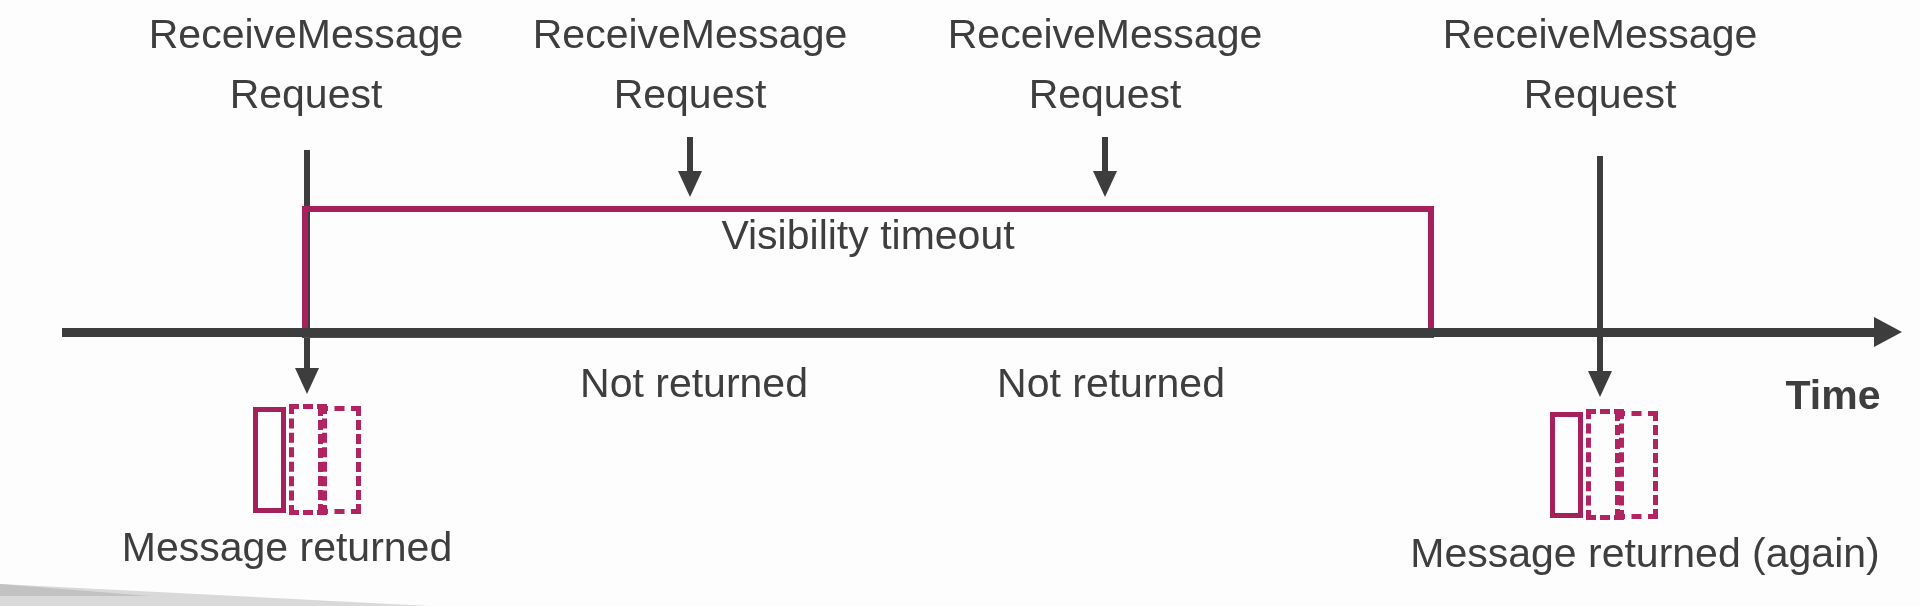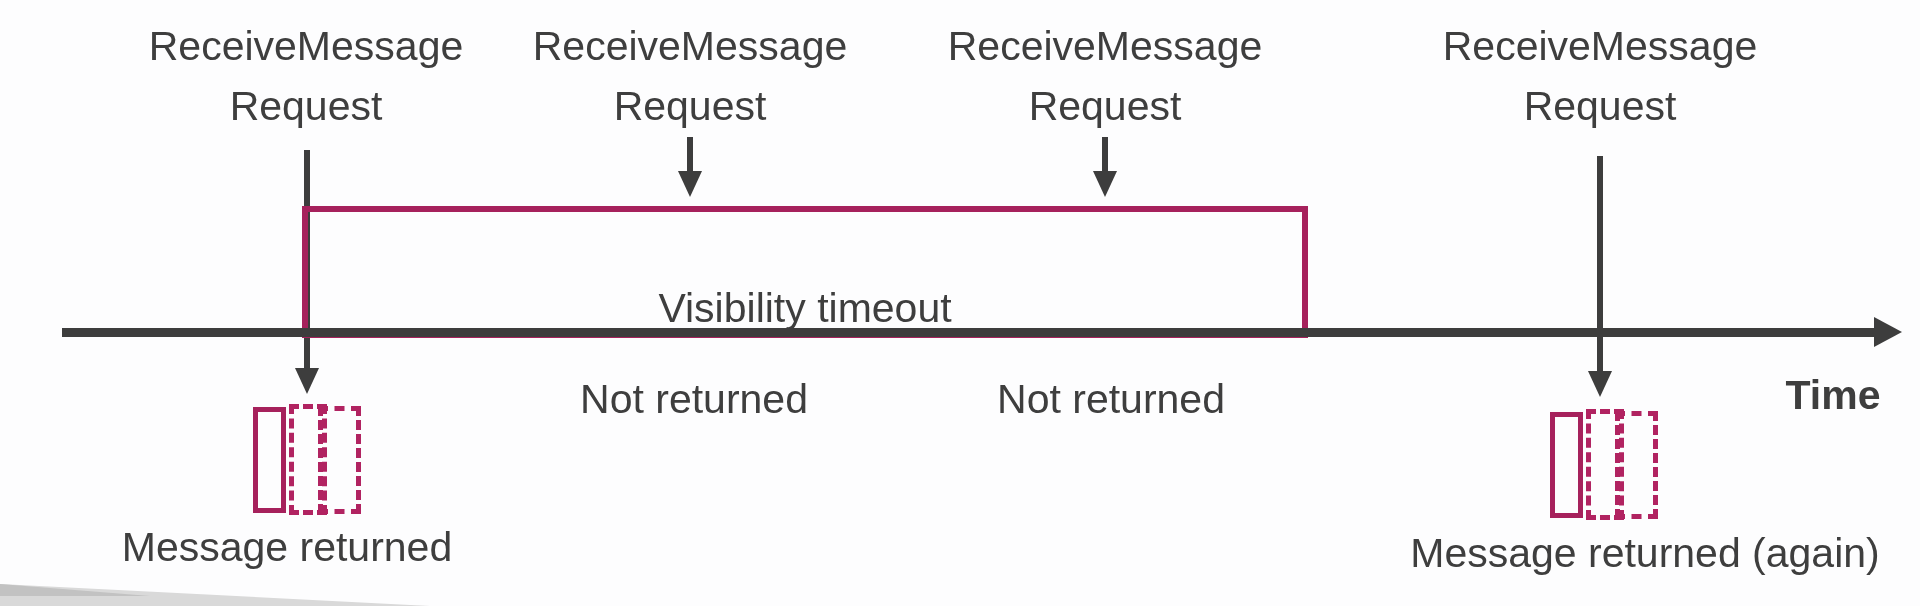--- a/index.html
+++ b/index.html
@@ -6,52 +6,52 @@
   .canvas{
     position:relative;
     width:1920px;height:606px;
     background:#fdfdfe;
     overflow:hidden;
     font-family:"Liberation Sans", sans-serif;
     color:var(--text,#3e3e3e);
   }
   
   .req{
-    position:absolute;top:16px;width:340px;
+    position:absolute;top:4px;width:340px;
     text-align:center;font-size:41px;line-height:60px;
     color:var(--text,#3e3e3e);
   }
   
   .vshaft{position:absolute;width:6px;background:var(--line,#3d3d3d);}
   .vhead{
     position:absolute;width:0;height:0;
     border-left:12px solid transparent;border-right:12px solid transparent;
     border-top:26px solid var(--line,#3d3d3d);
   }
   
   .vt-box{
-    position:absolute;left:302px;top:206px;width:1006px;height:132px;
+    position:absolute;left:302px;top:206px;width:1132px;height:132px;
     box-sizing:border-box;border:6px solid var(--accent,#a6215c);
-    display:flex;align-items:flex-end;justify-content:center;
+    display:flex;align-items:flex-start;justify-content:center;
     background:transparent;
   }
   .vt-label{font-size:41px;color:var(--text,#3e3e3e);}
   
   .tl-shaft{position:absolute;left:62px;top:328px;width:1814px;height:9px;background:var(--line,#3d3d3d);}
   .tl-head{
     position:absolute;left:1874px;top:317px;width:0;height:0;
     border-top:15px solid transparent;border-bottom:15px solid transparent;
     border-left:28px solid var(--line,#3d3d3d);
   }
   .time-label{
     position:absolute;left:1753px;top:372px;width:160px;
     text-align:center;font-size:41px;font-weight:bold;color:var(--text,#3e3e3e);
   }
   .not-returned{
-    position:absolute;top:376px;width:300px;text-align:center;
+    position:absolute;top:360px;width:300px;text-align:center;
     font-size:41px;color:var(--text,#3e3e3e);
   }
   
   .msg-solid{
     position:absolute;width:33px;height:106px;box-sizing:border-box;
     border:5px solid var(--accent,#a6215c);background:transparent;
   }
   .msg-dashed{
     position:absolute;box-sizing:border-box;
     border:5px dashed var(--dashed,#b12361);background:transparent;

